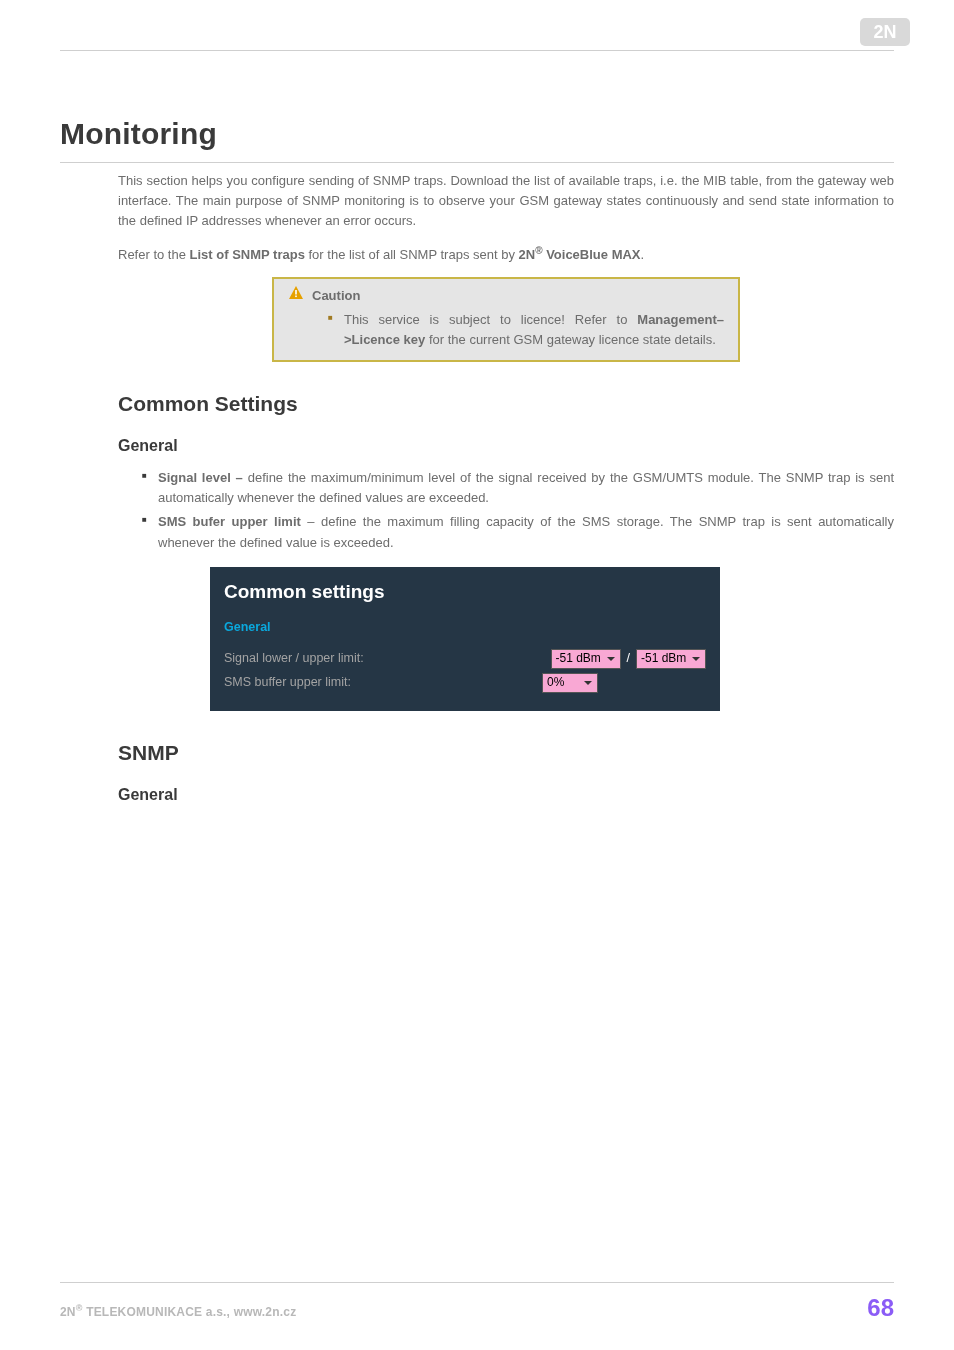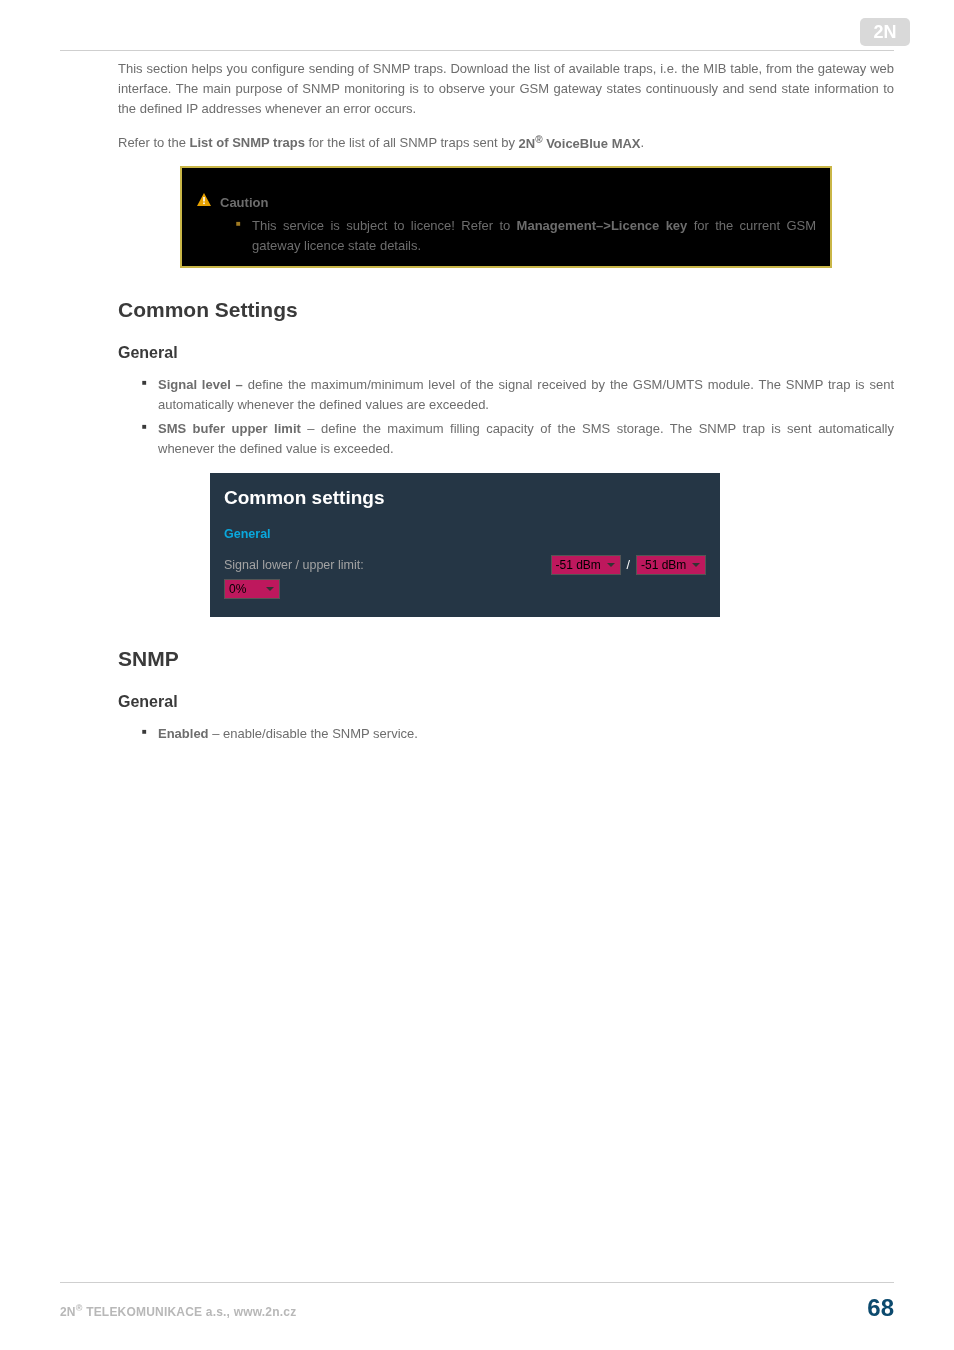--- a/index.html
+++ b/index.html
@@ -45,24 +45,24 @@
   }
   p.body-text {
     text-align: justify;
     margin: 8px 0 12px 0;
     color: #6d6d6d;
   }
   p.body-text b { color: #6d6d6d; font-weight: bold; }
   .sup { font-size: 10px; vertical-align: super; }
   .caution-box {
     margin: 12px auto 24px auto;
-    width: 652px;
+    width: 468px;
     border: 2px solid #c9b647;
-    background: #000000;
-    padding: 24px 14px 10px 14px;
+    background: #e5e5e5;
+    padding: 6px 14px 10px 14px;
     color: #6d6d6d;
   }
   .caution-header {
     display: flex;
     align-items: center;
     gap: 8px;
     font-weight: bold;
     color: #6d6d6d;
     margin-bottom: 2px;
   }
@@ -143,21 +143,21 @@
   }
   .panel-row {
     display: flex;
     align-items: center;
     font-size: 12.5px;
     margin-bottom: 4px;
   }
   .panel-label { flex: 1; color: #a3a3a3; }
   .panel-controls { display: flex; align-items: center; gap: 4px; }
   .sel {
-    background: #be185d;
+    background: #f9a8d4;
     color: #000;
     height: 20px;
     font-size: 12px;
     border: 1px solid #555;
     display: inline-flex;
     align-items: center;
     position: relative;
     padding: 0 18px 0 4px;
   }
   .sel .chev {
@@ -189,35 +189,36 @@
     margin: 0 0 6px 0;
   }
   .footer-row {
     display: flex;
     justify-content: space-between;
     align-items: baseline;
     font-size: 12px;
   }
   .footer-left { color: #b8b8b8; font-weight: bold; letter-spacing: 0.2px; }
   .footer-left .sup2 { font-size: 9px; vertical-align: super; }
-  .footer-right { color: #0c4a6e; font-size: 24px; font-weight: bold; }
+  .footer-right { color: #8b5cf6; font-size: 24px; font-weight: bold; }
 </style>
 </head>
 <body>
 
 <div class="logo-wrap">
   <svg class="logo" width="50" height="28" viewBox="0 0 50 28">
     <rect x="0" y="0" width="50" height="28" rx="5" fill="#d9d9d9"></rect>
     <text x="25" y="20" text-anchor="middle" font-family="Arial" font-weight="bold" font-size="18" fill="#ffffff">2N</text>
   </svg>
 </div>
 
 <div class="page">
   <hr class="hr-top">
 
+  <h1 class="monitoring-title">Monitoring</h1>
 
   <div class="content">
     <p class="body-text">This section helps you configure sending of SNMP traps. Download the list of available traps, i.e. the MIB table, from the gateway web interface. The main purpose of SNMP monitoring is to observe your GSM gateway states continuously and send state information to the defined IP addresses whenever an error occurs.</p>
 
     <p class="body-text">
       <span>Refer to the </span><b>List of SNMP traps</b><span> for the list of all SNMP traps sent by </span><b><span>2N</span><span class="sup">®</span><span> VoiceBlue MAX</span></b><span>.</span>
     </p>
 
     <div class="caution-box">
       <div class="caution-header">
@@ -270,40 +271,38 @@
             <span class="chev">
               <svg width="10" height="10" viewBox="0 0 10 10">
                   <path d="M1 3 L5 7 L9 3 Z" fill="#333"></path>
                 </svg>
             </span>
           </div>
         </div>
       </div>
 
       <div class="panel-row">
+        <div class="panel-label">SMS buffer upper limit:</div>
         <div class="panel-controls" style="width:164px;">
           <div class="sel w3">
             <span>0%</span>
             <span class="chev">
               <svg width="10" height="10" viewBox="0 0 10 10">
                   <path d="M1 3 L5 7 L9 3 Z" fill="#333"></path>
                 </svg>
             </span>
           </div>
         </div>
       </div>
     </div>
 
     <h2 class="section-h2">SNMP</h2>
     <h3 class="section-h3">General</h3>
 
     <ul class="bullets">
-      <li>
-        <b>Enabled</b><span> – enable/disable the SNMP service.</span>
-      </li>
     </ul>
 
   </div>
 </div>
 
 <div class="footer">
   <hr class="footer-line">
   <div class="footer-row">
     <div class="footer-left">
       <span>2N</span><span class="sup2">®</span><span> TELEKOMUNIKACE a.s., www.2n.cz</span>

